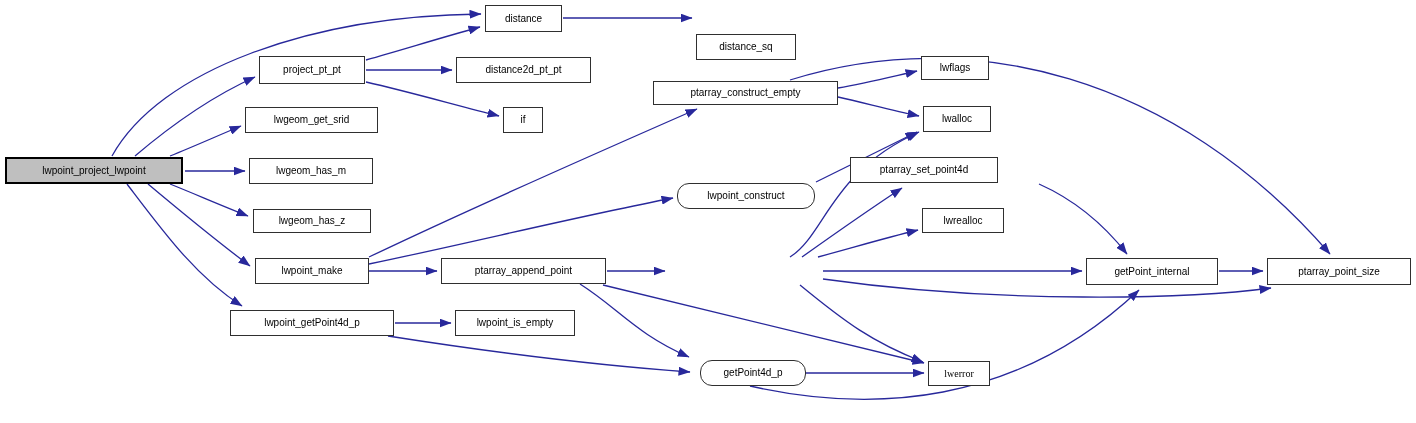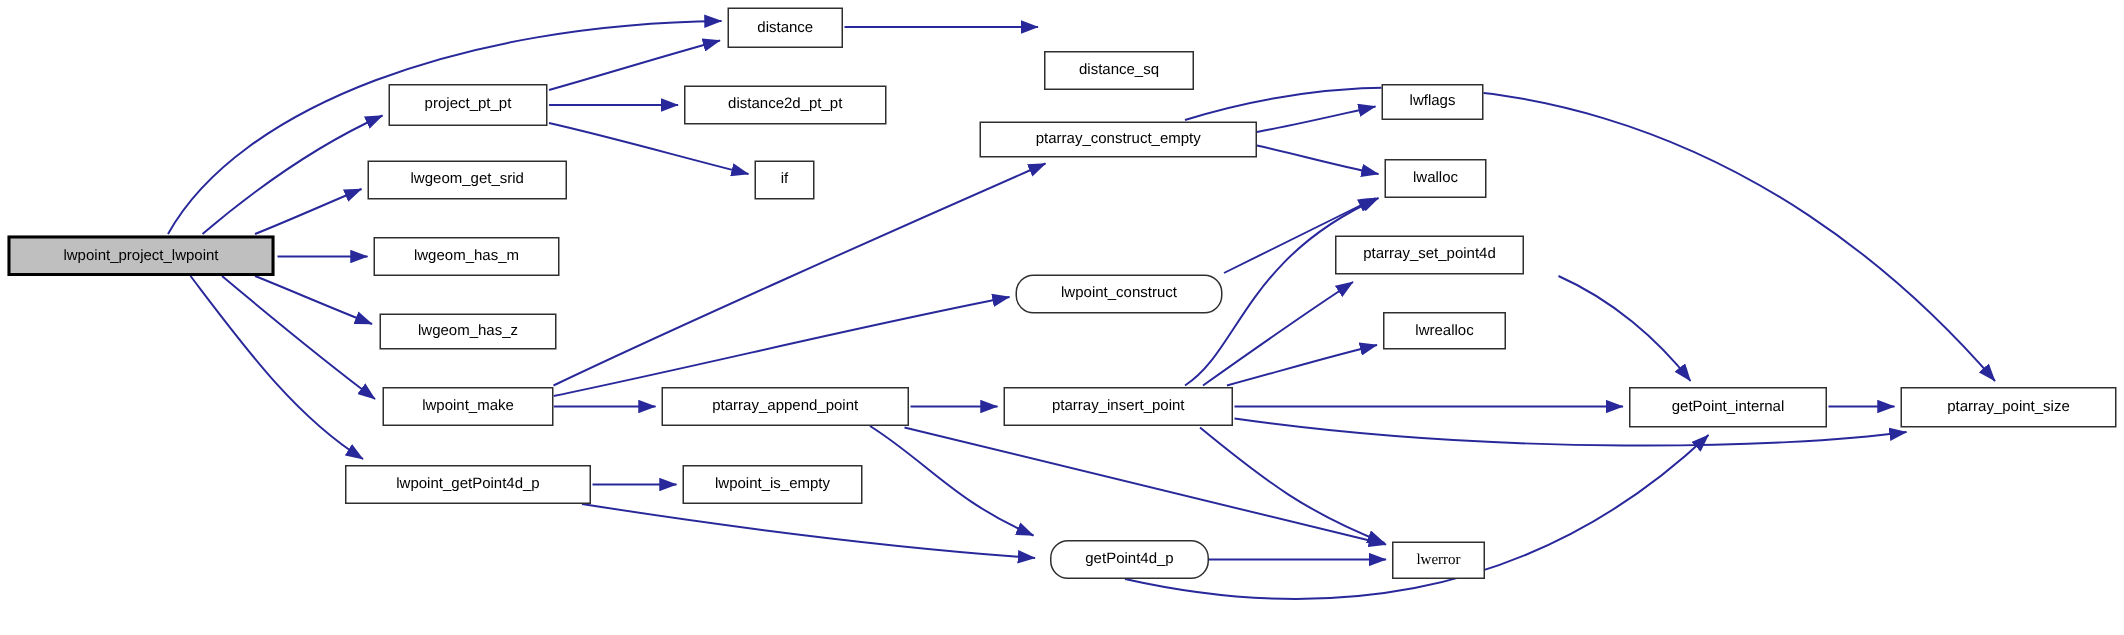--- a/index.html
+++ b/index.html
@@ -101,23 +101,22 @@
   <div class="node" style="left:503px; top:107px; width:40px;  height:26px;">if</div>
   <div class="node" style="left:245px; top:107px; width:133px; height:26px;">lwgeom_get_srid</div>
   <div class="node" style="left:249px; top:158px; width:124px; height:26px;">lwgeom_has_m</div>
   <div class="node" style="left:253px; top:209px; width:118px; height:24px;">lwgeom_has_z</div>
   <div class="node" style="left:255px; top:258px; width:114px; height:26px;">lwpoint_make</div>
   <div class="node" style="left:230px; top:310px; width:164px; height:26px;">lwpoint_getPoint4d_p</div>
   <div class="node" style="left:653px; top:81px;  width:185px; height:24px;">ptarray_construct_empty</div>
   <div class="node" style="left:921px; top:56px;  width:68px;  height:24px;">lwflags</div>
   <div class="node" style="left:923px; top:106px; width:68px;  height:26px;">lwalloc</div>
   <div class="node" style="left:677px; top:183px; width:138px; height:26px;border-radius:12px;">lwpoint_construct</div>
-  <div class="node" style="left:890px; top:157px; width:126px; height:26px;text-align:center;">ptarray_set_point4d</div>
+  <div class="node" style="left:850px; top:157px; width:148px; height:26px;text-align:center;">ptarray_set_point4d</div>
   <div class="node" style="left:922px; top:208px; width:82px;  height:25px;">lwrealloc</div>
   <div class="node" style="left:441px; top:258px; width:165px; height:26px;">ptarray_append_point</div>
-  <div class="node" style="left:669px; top:258px; width:153px; height:26px;">ptarray_insert_point</div>
   <div class="node" style="left:1086px;top:258px; width:132px; height:27px;">getPoint_internal</div>
   <div class="node" style="left:1267px;top:258px; width:144px; height:27px;">ptarray_point_size</div>
   <div class="node" style="left:455px; top:310px; width:120px; height:26px;">lwpoint_is_empty</div>
   <div class="node" style="left:700px; top:360px; width:106px; height:26px;border-radius:12px;">getPoint4d_p</div>
   <div class="node" style="left:928px; top:361px; width:62px;  height:25px;font-family:Liberation Serif, serif;">lwerror</div>
 
 </div>
 
 </body></html>

